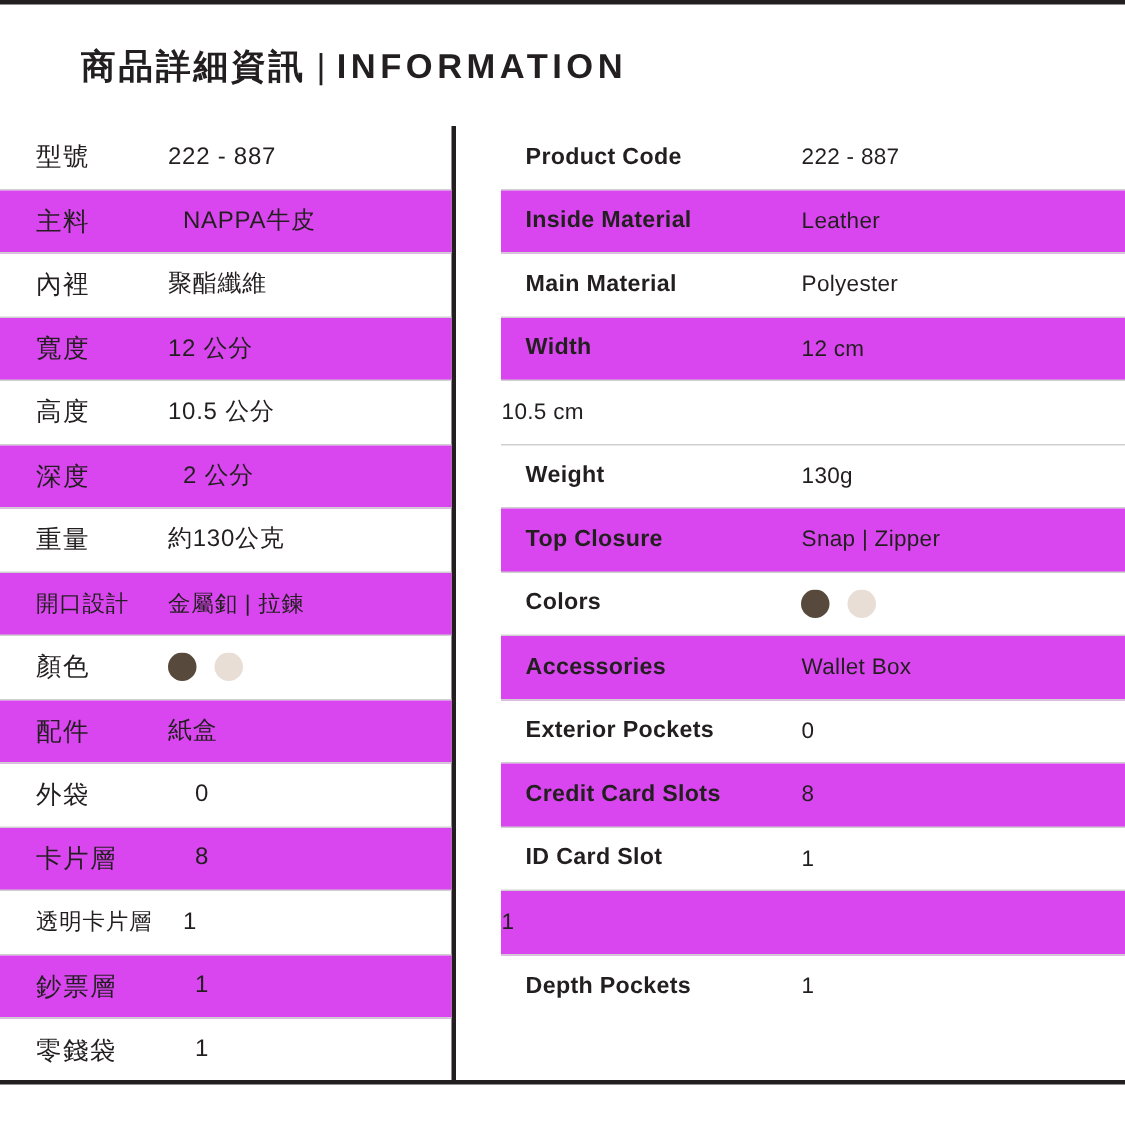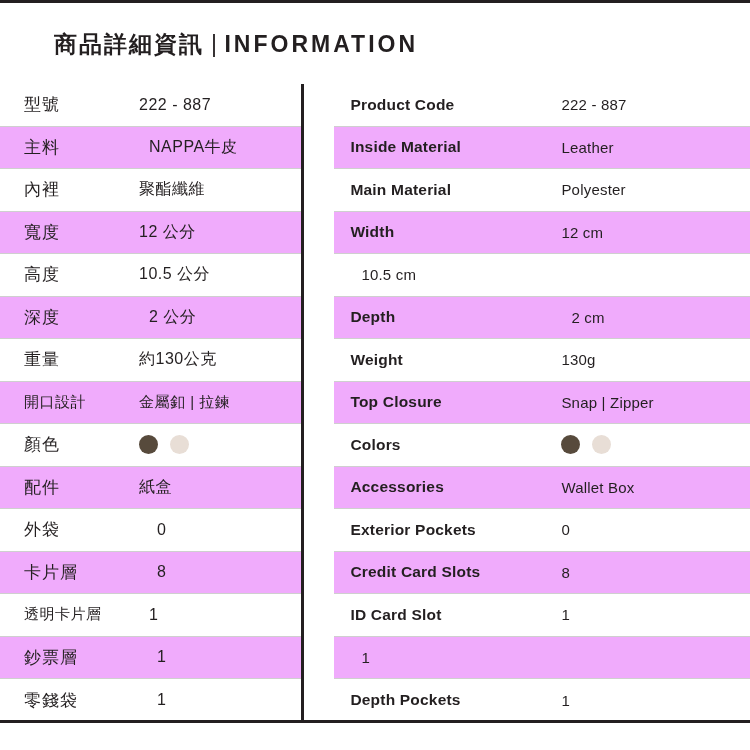--- a/index.html
+++ b/index.html
@@ -82,37 +82,36 @@
   }
 
   .row {
     display: flex;
     align-items: center;
     height: 42.5px;
     box-sizing: border-box;
     border-bottom: 1px solid #cfcfcf;
   }
   .row.alt {
-    background: #f0abfc;
+    background: #d946ef;
   }
   .row:last-child {
     border-bottom: none;
   }
 
   .lbl {
     box-sizing: border-box;
     padding-left: 18px;
     white-space: nowrap;
     overflow: hidden;
   }
   .val {
     box-sizing: border-box;
     white-space: nowrap;
     overflow: hidden;
-    margin-left: 27px;
   }
 
   
   .col-left .lbl {
     width: 112px;
     font-size: 17px;
     letter-spacing: 1px;
     padding-left: 24px;
   }
   .col-left .lbl.small {
@@ -280,24 +279,20 @@
 
       <div class="row alt">
         <div class="lbl">Width</div>
         <div class="val">12 cm</div>
       </div>
 
       <div class="row">
         <div class="val">10.5 cm</div>
       </div>
 
-      <div class="row alt">
-        <div class="lbl">Depth</div>
-        <div class="val indent-1">2 cm</div>
-      </div>
 
       <div class="row">
         <div class="lbl">Weight</div>
         <div class="val">130g</div>
       </div>
 
       <div class="row alt">
         <div class="lbl">Top Closure</div>
         <div class="val">Snap | Zipper</div>
       </div>

